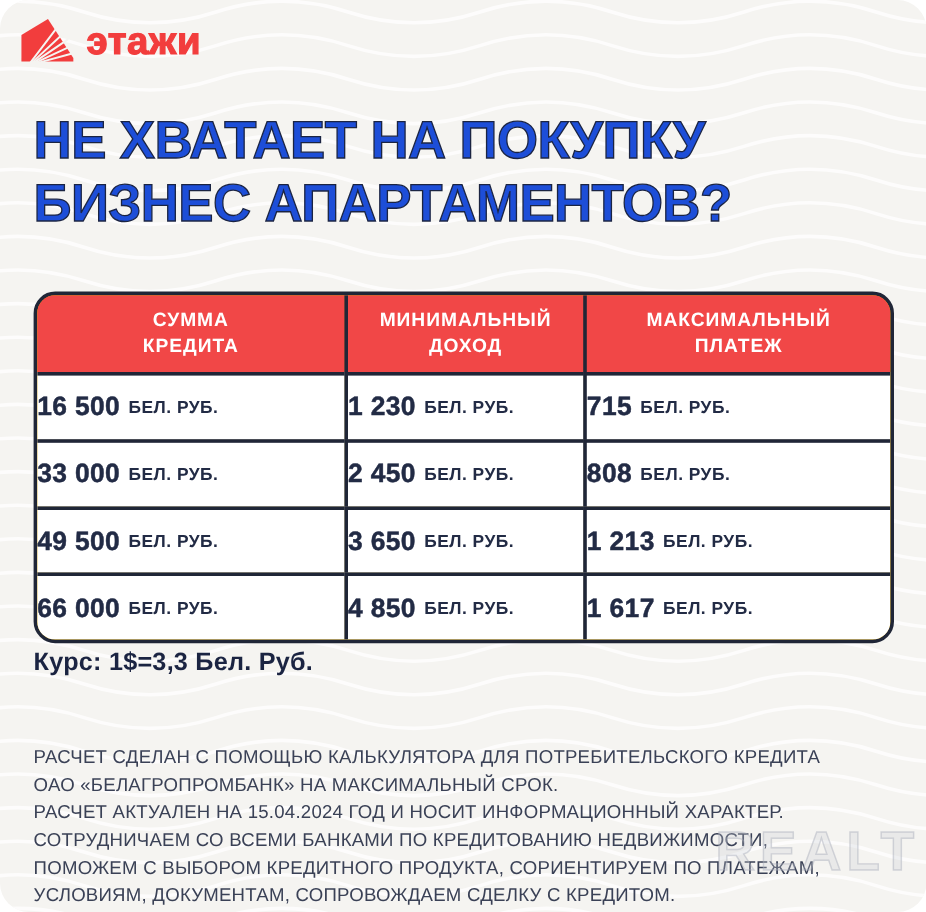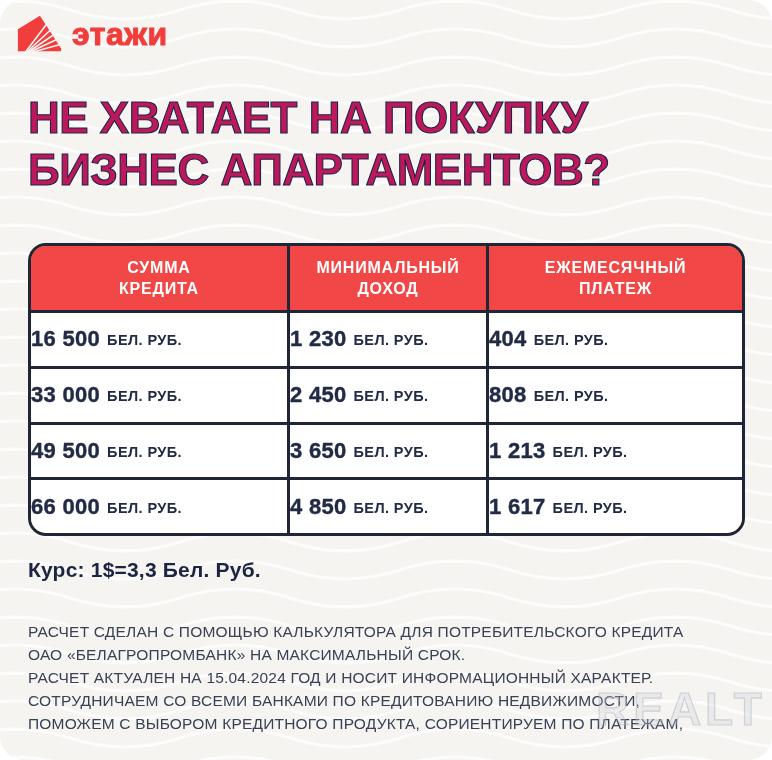--- a/index.html
+++ b/index.html
@@ -12,21 +12,21 @@
   .waves{position:absolute;left:0;top:0;width:772px;height:760px;pointer-events:none;}
 
   .logo{position:absolute;left:14px;top:10px;display:flex;align-items:center;}
   .logo-icon{width:50px;height:48px;flex:0 0 auto;}
   .logo-text{
     margin-left:8px;color:#f23d3d;font-weight:700;font-size:32px;line-height:48px;
     letter-spacing:0.5px;-webkit-text-stroke:1px #f23d3d;
   }
 
   .title{
-    position:absolute;left:28px;top:92px;color:#be185d;font-weight:700;
+    position:absolute;left:28px;top:92px;color:#1d4ed8;font-weight:700;
     font-size:44px;line-height:52px;letter-spacing:-0.5px;-webkit-text-stroke:1.1px #1b2442;
     white-space:nowrap;
   }
 
   .credit-table{
     position:absolute;left:28px;top:243px;width:717px;height:293px;
     display:grid;grid-template-columns:36% 28% 36%;grid-template-rows:64px 1fr 1fr 1fr 1fr;
     background:#eab308;border:3px solid #202637;border-radius:18px;overflow:hidden;
   }
   .th{
@@ -36,21 +36,21 @@
   }
   .td{
     background:#ffffff;display:flex;align-items:center;
     color:#222b45;border-top:3px solid #202637;white-space:nowrap;
   }
   .c2,.c3{border-left:3px solid #202637;}
   .amt{font-weight:700;font-size:22px;letter-spacing:0.3px;-webkit-text-stroke:0.4px #222b45;}
   .unit{font-weight:700;font-size:14.5px;margin-left:7px;letter-spacing:0.4px;position:relative;top:1px;}
 
   .rate{
-    position:absolute;left:28px;top:558px;color:#1b2442;font-weight:700;
+    position:absolute;left:28px;top:540px;color:#1b2442;font-weight:700;
     font-size:21px;letter-spacing:0.2px;
   }
 
   .disclaimer{
     position:absolute;left:28px;top:620px;width:720px;color:#3a4156;
     font-size:15.5px;line-height:23px;font-weight:500;letter-spacing:0.2px;
   }
 
   .watermark{
     position:absolute;left:596px;top:682px;font-size:46px;font-weight:700;
@@ -119,34 +119,34 @@
 
     <div class="th c1">
       <span>СУММА</span>
       <span>КРЕДИТА</span>
     </div>
     <div class="th c2">
       <span>МИНИМАЛЬНЫЙ</span>
       <span>ДОХОД</span>
     </div>
     <div class="th c3">
-      <span>ЕЖЕМЕСЯЧНЫЙ</span>
+      <span>МАКСИМАЛЬНЫЙ</span>
       <span>ПЛАТЕЖ</span>
     </div>
 
     <div class="td c1">
       <span class="amt">16 500</span>
       <span class="unit">БЕЛ. РУБ.</span>
     </div>
     <div class="td c2">
       <span class="amt">1 230</span>
       <span class="unit">БЕЛ. РУБ.</span>
     </div>
     <div class="td c3">
-      <span class="amt">404</span>
+      <span class="amt">715</span>
       <span class="unit">БЕЛ. РУБ.</span>
     </div>
 
     <div class="td c1">
       <span class="amt">33 000</span>
       <span class="unit">БЕЛ. РУБ.</span>
     </div>
     <div class="td c2">
       <span class="amt">2 450</span>
       <span class="unit">БЕЛ. РУБ.</span>
@@ -184,17 +184,18 @@
   </div>
 
   <div class="rate">Курс: 1$=3,3 Бел. Руб.</div>
 
   <div class="disclaimer">
     <div>РАСЧЕТ СДЕЛАН С ПОМОЩЬЮ КАЛЬКУЛЯТОРА ДЛЯ ПОТРЕБИТЕЛЬСКОГО КРЕДИТА</div>
     <div>ОАО «БЕЛАГРОПРОМБАНК» НА МАКСИМАЛЬНЫЙ СРОК.</div>
     <div>РАСЧЕТ АКТУАЛЕН НА 15.04.2024 ГОД И НОСИТ ИНФОРМАЦИОННЫЙ ХАРАКТЕР.</div>
     <div>СОТРУДНИЧАЕМ СО ВСЕМИ БАНКАМИ ПО КРЕДИТОВАНИЮ НЕДВИЖИМОСТИ,</div>
     <div>ПОМОЖЕМ С ВЫБОРОМ КРЕДИТНОГО ПРОДУКТА, СОРИЕНТИРУЕМ ПО ПЛАТЕЖАМ,</div>
+    <div>УСЛОВИЯМ, ДОКУМЕНТАМ, СОПРОВОЖДАЕМ СДЕЛКУ С КРЕДИТОМ.</div>
   </div>
 
   <div class="watermark">REALT</div>
 
 </div>
 
 </body></html>

